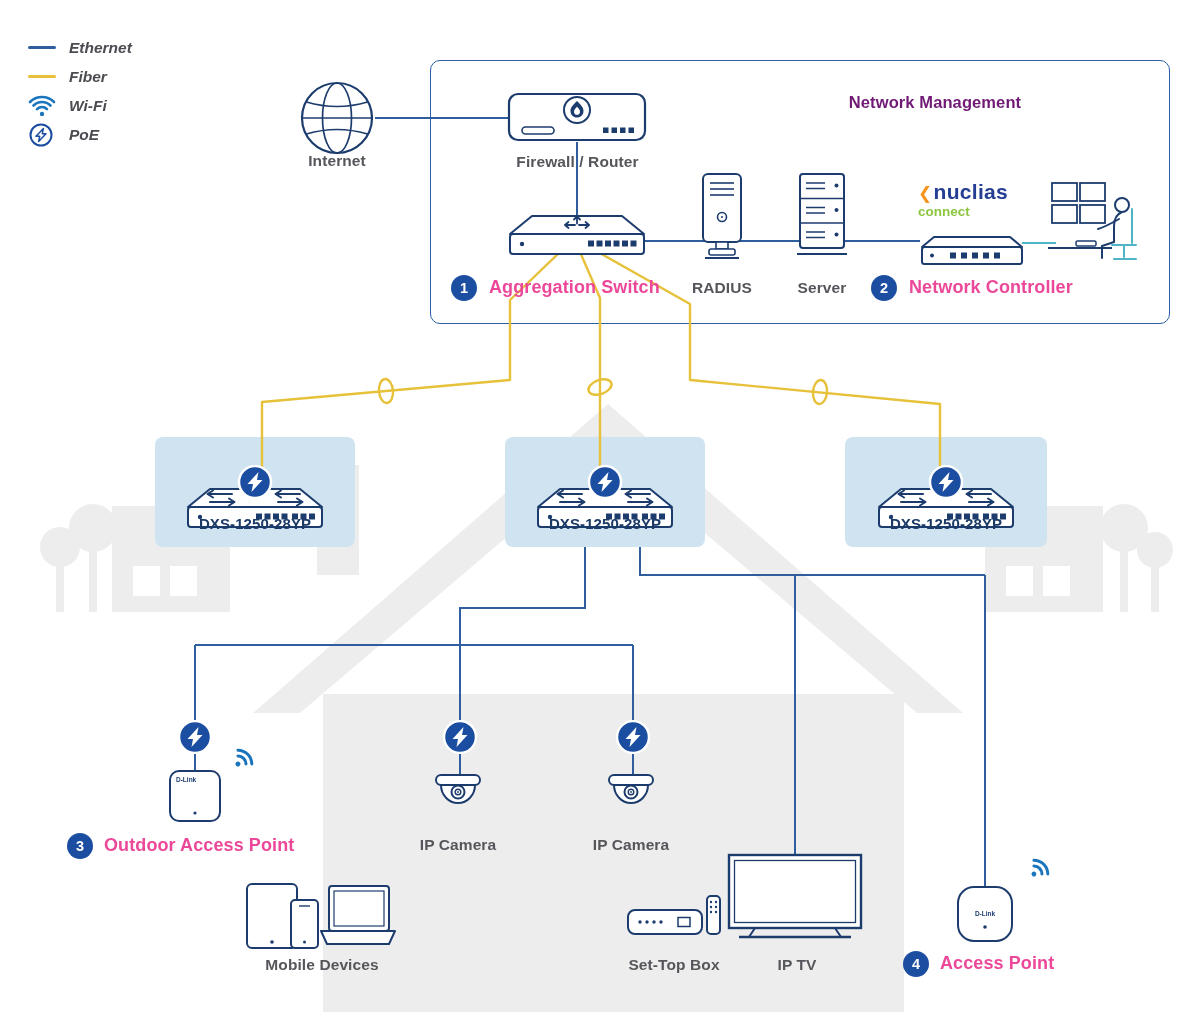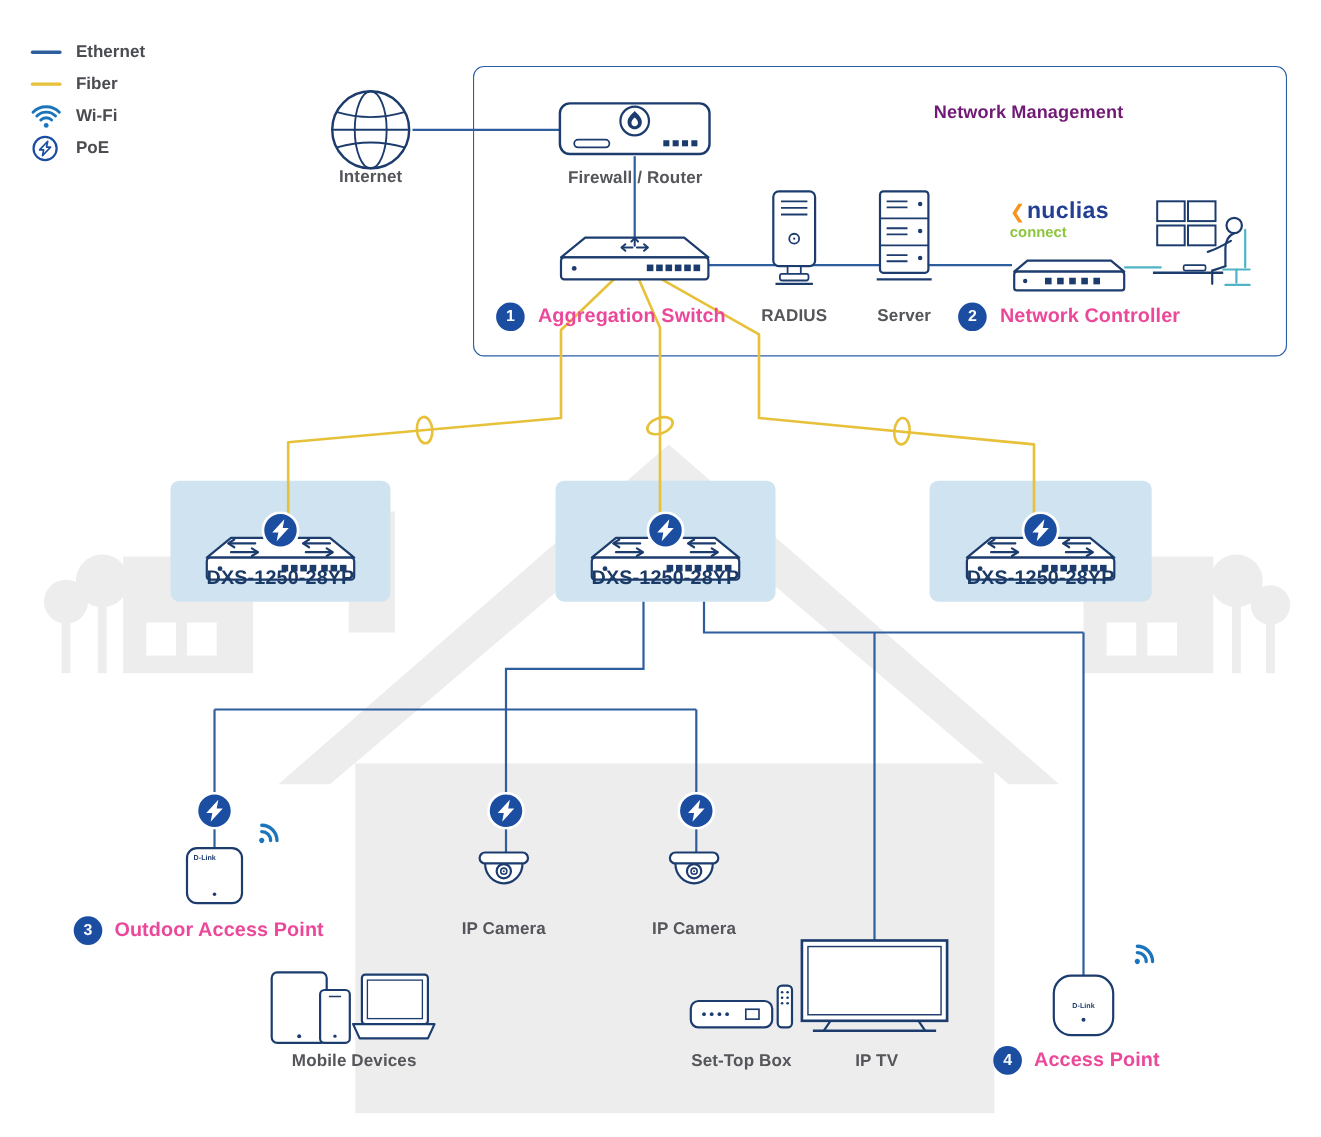--- a/index.html
+++ b/index.html
@@ -3,28 +3,28 @@
 <meta charset="utf-8">
 <style>
   * { box-sizing: border-box; }
   body { margin:0; background:#fff; font-family:"Liberation Sans","DejaVu Sans",sans-serif; }
   #canvas { position:relative; width:1201px; height:1034px; background:#fff; overflow:hidden; }
   .layer { position:absolute; left:0; top:0; pointer-events:none; }
   .dev { position:absolute; }
   .lbl { position:absolute; font-weight:bold; font-size:15.5px; color:#55565b; letter-spacing:.1px; white-space:nowrap; }
   .center { text-align:center; }
   .lbl-blue { color:#ec4899; font-size:18px; }
-  .lbl-navy { color:#1b3a66; font-size:18px; }
+  .lbl-navy { color:#1b3a66; font-size:15px; }
   .lbl-title { font-size:16.5px; color:#701a75;text-align:center; }
   .badge { position:absolute; width:26px; height:26px; border-radius:50%; background:#1b4da1; color:#fff;
            font-weight:bold; font-size:14.5px; line-height:26px; text-align:center; }
   .mgmt-box { position:absolute; left:430px; top:60px; width:740px; height:264px;
               border:1.6px solid #2b5ea7; border-radius:10px; background:#fff; }
   .switch-box { position:absolute; width:200px; height:110px; border-radius:8px; background:#cfe3f0; }
-  .legend { position:absolute; left:28px; top:33px; }
+  .legend { position:absolute; left:28px; top:33px;font-style:italic; }
   .legend-row { display:flex; align-items:center; height:29px; gap:9px; }
   .legend-ico { width:32px; display:flex; align-items:center; }
   .legend-txt { font-weight:bold; font-size:15.5px; color:#4b4c51; }
   .swatch { width:28px; height:3px; border-radius:2px; }
   .nuclias { position:absolute; left:918px; top:181px; width:102px; text-align:left; }
   .nuclias-top { font-size:21px; font-weight:bold; color:#233e93; letter-spacing:.3px; line-height:22px; }
   .nuclias-chev { color:#f7941d; font-size:17px; margin-right:1px; font-weight:bold; }
   .nuclias-sub { font-size:13.5px; font-weight:bold; color:#8cc63e; line-height:14px; padding-right:2px; }
 </style>
 </head>

